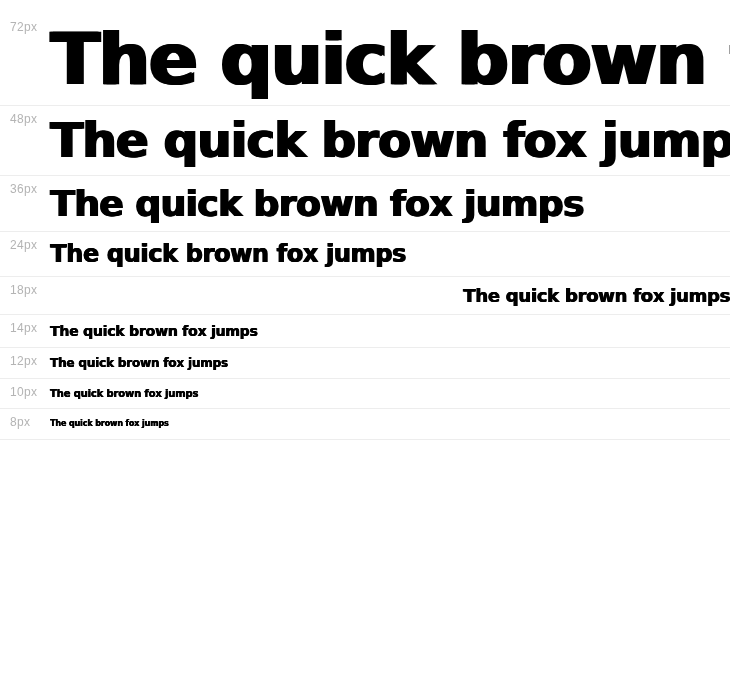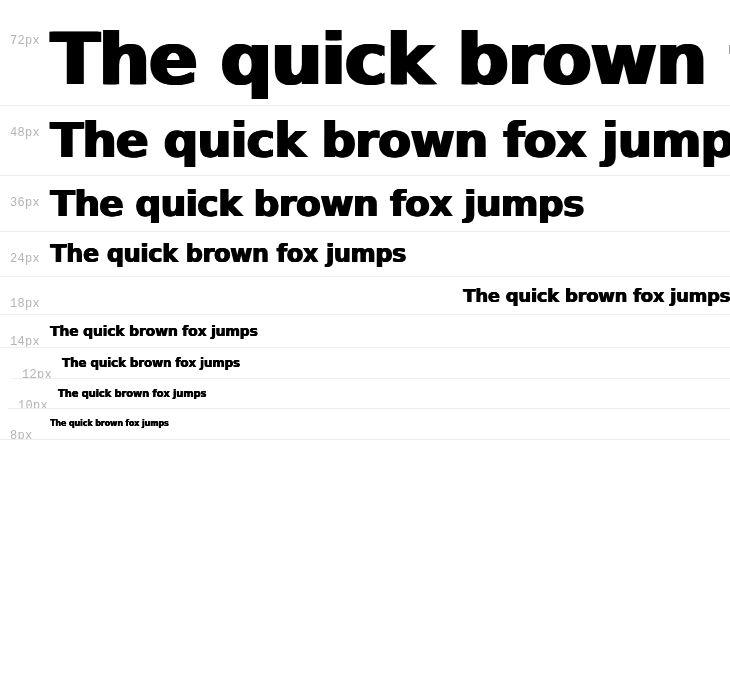--- a/index.html
+++ b/index.html
@@ -20,45 +20,45 @@
   .row {
     position: relative;
     box-sizing: border-box;
     border-bottom: 1px solid var(--divider-color, #ededed);
     overflow: hidden;
     white-space: nowrap;
   }
   .size-label {
     position: absolute;
     left: 10px;
-    top: 20px;
+    top: 6px;
     font-size: 12px;
     color: var(--label-color, #b4b4b4);
     letter-spacing: 0.3px;
-    font-family: Liberation Mono, monospace;
+    font-family: Liberation Sans, sans-serif;
   }
   .sample {
     display: block;
     margin-left: 50px;
     color: var(--sample-color, #000000);
     font-family: "DejaVu Sans", sans-serif;
     font-weight: bold;
     letter-spacing: -0.015em;
     text-shadow: 0.035em 0 0 currentColor, -0.015em 0 0 currentColor;
     white-space: nowrap;
   }
   
   .row-0 { height: 92px; }  .row-0 .sample { font-size: 72px; line-height: 91px; }
   .row-1 { height: 70px; }  .row-1 .sample { font-size: 48px; line-height: 69px; }
   .row-2 { height: 56px; }  .row-2 .sample { font-size: 36px; line-height: 55px; }
   .row-3 { height: 45px; }  .row-3 .sample { font-size: 24px; line-height: 44px; }
   .row-4 { height: 38px; text-align: right; }  .row-4 .sample { font-size: 18px; line-height: 37px; }
   .row-5 { height: 33px; }  .row-5 .sample { font-size: 14px; line-height: 32px; }
-  .row-6 { height: 31px; margin-left: 12px; }  .row-6 .sample { font-size: 12px; line-height: 30px; }
-  .row-7 { height: 30px; margin-left: 8px; }  .row-7 .sample { font-size: 10px; line-height: 29px; }
+  .row-6 { height: 31px; }  .row-6 .sample { font-size: 12px; line-height: 30px; }
+  .row-7 { height: 30px; }  .row-7 .sample { font-size: 10px; line-height: 29px; }
   .row-8 { height: 31px; }  .row-8 .sample { font-size: 8px;  line-height: 30px; }
 </style>
 </head>
 <body>
 
 <div class="page">
 
   <div class="row row-0">
     <span class="size-label">72px</span>
     <span class="sample">The quick brown fox jumps</span>

